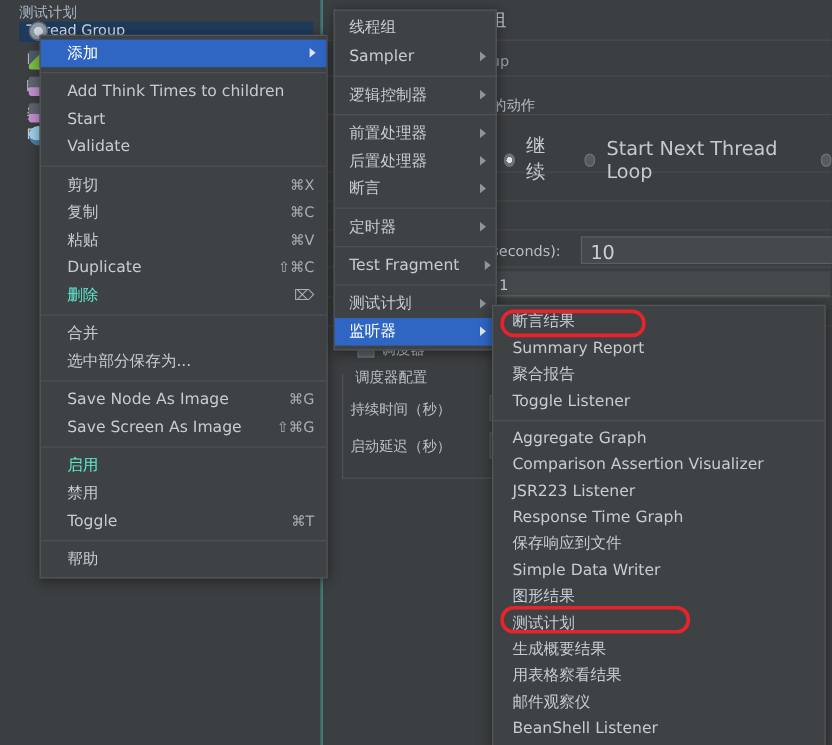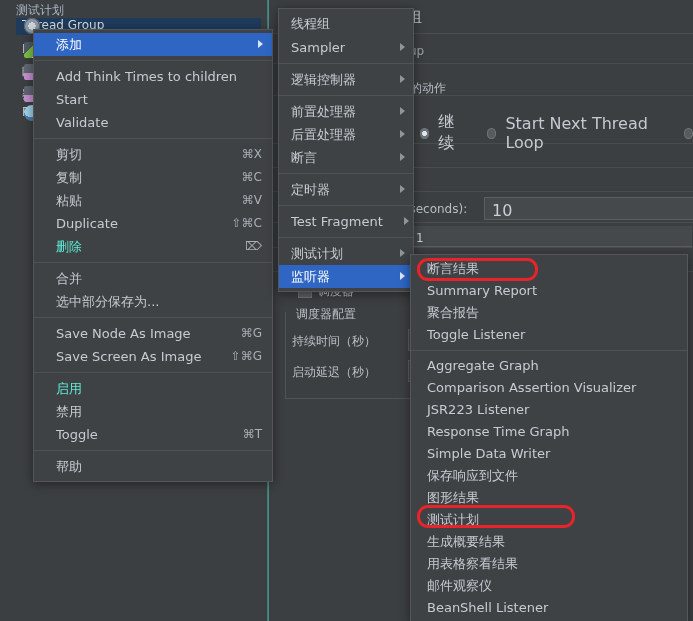--- a/index.html
+++ b/index.html
@@ -325,24 +325,24 @@
     <div class="mi">
       <span class="lbl">Comparison Assertion Visualizer</span>
       </div>
     <div class="mi">
       <span class="lbl">JSR223 Listener</span>
       </div>
     <div class="mi">
       <span class="lbl">Response Time Graph</span>
       </div>
     <div class="mi">
+      <span class="lbl">保存响应到文件</span>
+      </div>
+    <div class="mi">
       <span class="lbl">Simple Data Writer</span>
-      </div>
-    <div class="mi">
-      <span class="lbl">保存响应到文件</span>
       </div>
     <div class="mi">
       <span class="lbl">图形结果</span>
       </div>
     <div class="mi">
       <span class="lbl">测试计划</span>
       </div>
     <div class="mi">
       <span class="lbl">生成概要结果</span>
       </div>

